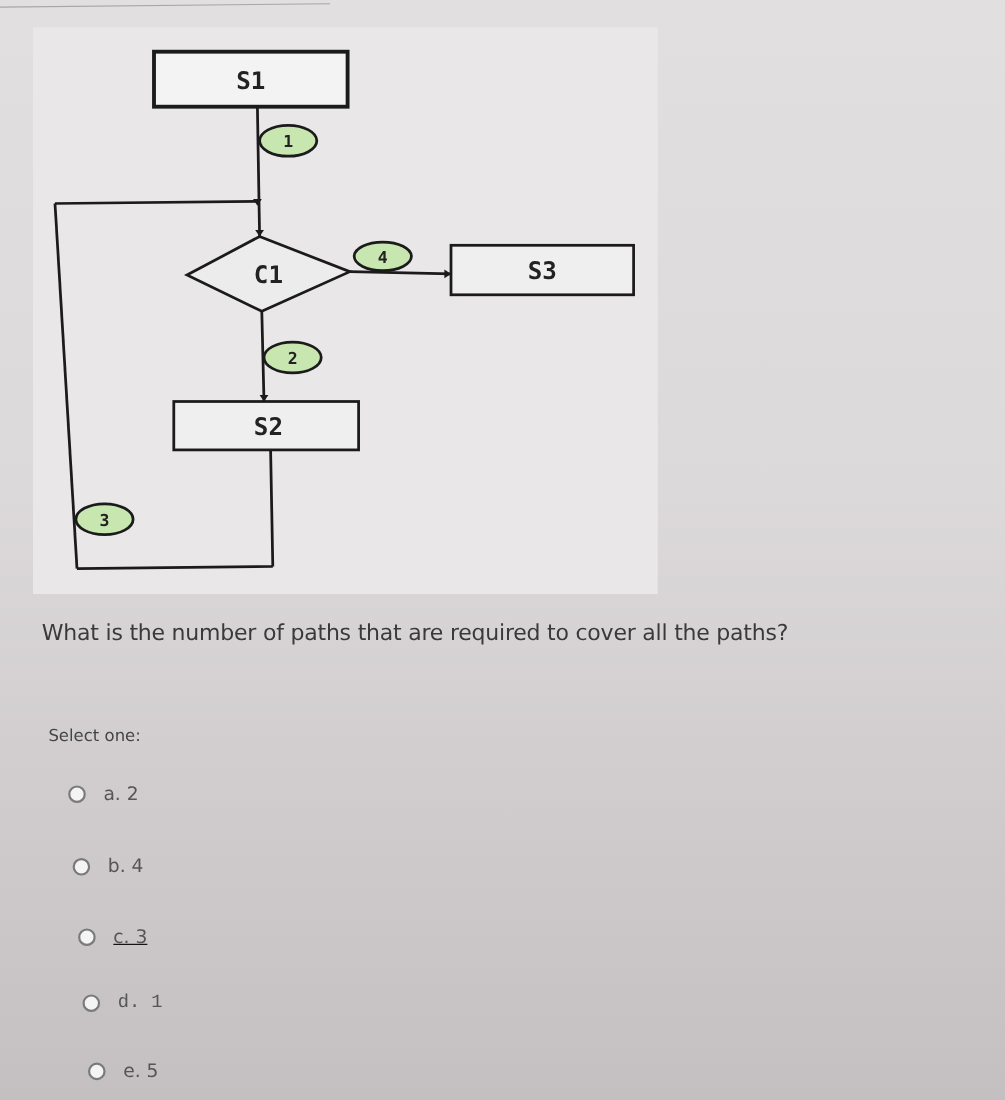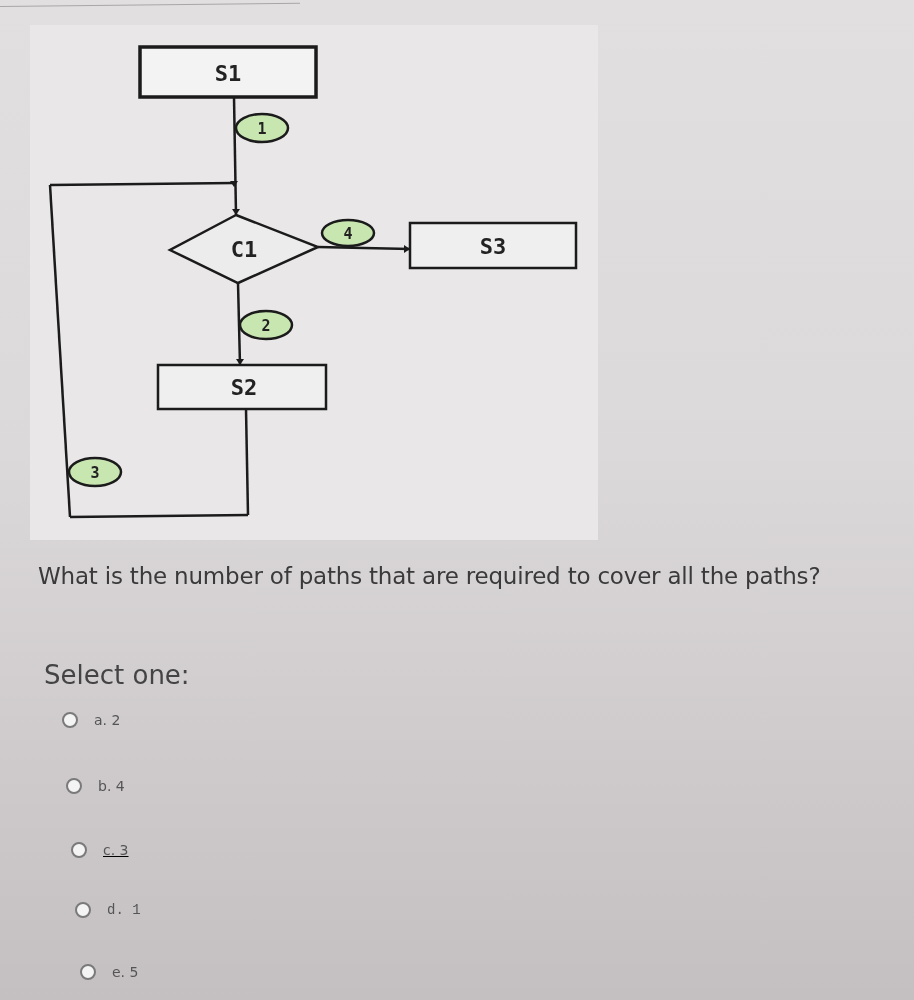--- a/index.html
+++ b/index.html
@@ -12,35 +12,35 @@
     position: absolute; left: 0; top: 6px; width: 300px; height: 1px;
     background: #a9a6a7; transform: rotate(-0.6deg); transform-origin: left;
   }
   .diagram {
     position: absolute; left: 30px; top: 25px; width: 568px; height: 515px;
     background: #e9e7e8;
   }
   .diagram svg { position: absolute; left: 0; top: 0; }
   .question {
     position: absolute; left: 38px; top: 563px;
-    font-size: 23px; color: #3a3a3a; letter-spacing: -0.2px;
+    font-size: 20px; color: #3a3a3a; letter-spacing: -0.2px;
   }
   .select-one {
     position: absolute; left: 44px; top: 660px;
-    font-size: 26px; color: #444;
+    font-size: 15px; color: #444;
   }
   .option {
     position: absolute; display: flex; align-items: center; cursor: pointer;
   }
   .radio {
     width: 14px; height: 14px; border: 2px solid #7a7a7a; border-radius: 50%;
     background: #f4f4f4; margin-right: 16px; box-sizing: border-box;
     width: 16px; height: 16px;
   }
-  .opt-label { font-size: 14px; color: #555; }
+  .opt-label { font-size: 17px; color: #555; }
   .node-label { font-family: "DejaVu Sans Mono", monospace; font-weight: bold; }
 </style>
 </head>
 <body>
 
 <div class="topline"></div>
 
 <div class="diagram">
   <svg width="568" height="515" viewBox="0 0 568 515" xmlns="http://www.w3.org/2000/svg">
     <g stroke="#1b1b1b" stroke-width="2.5" fill="none">

